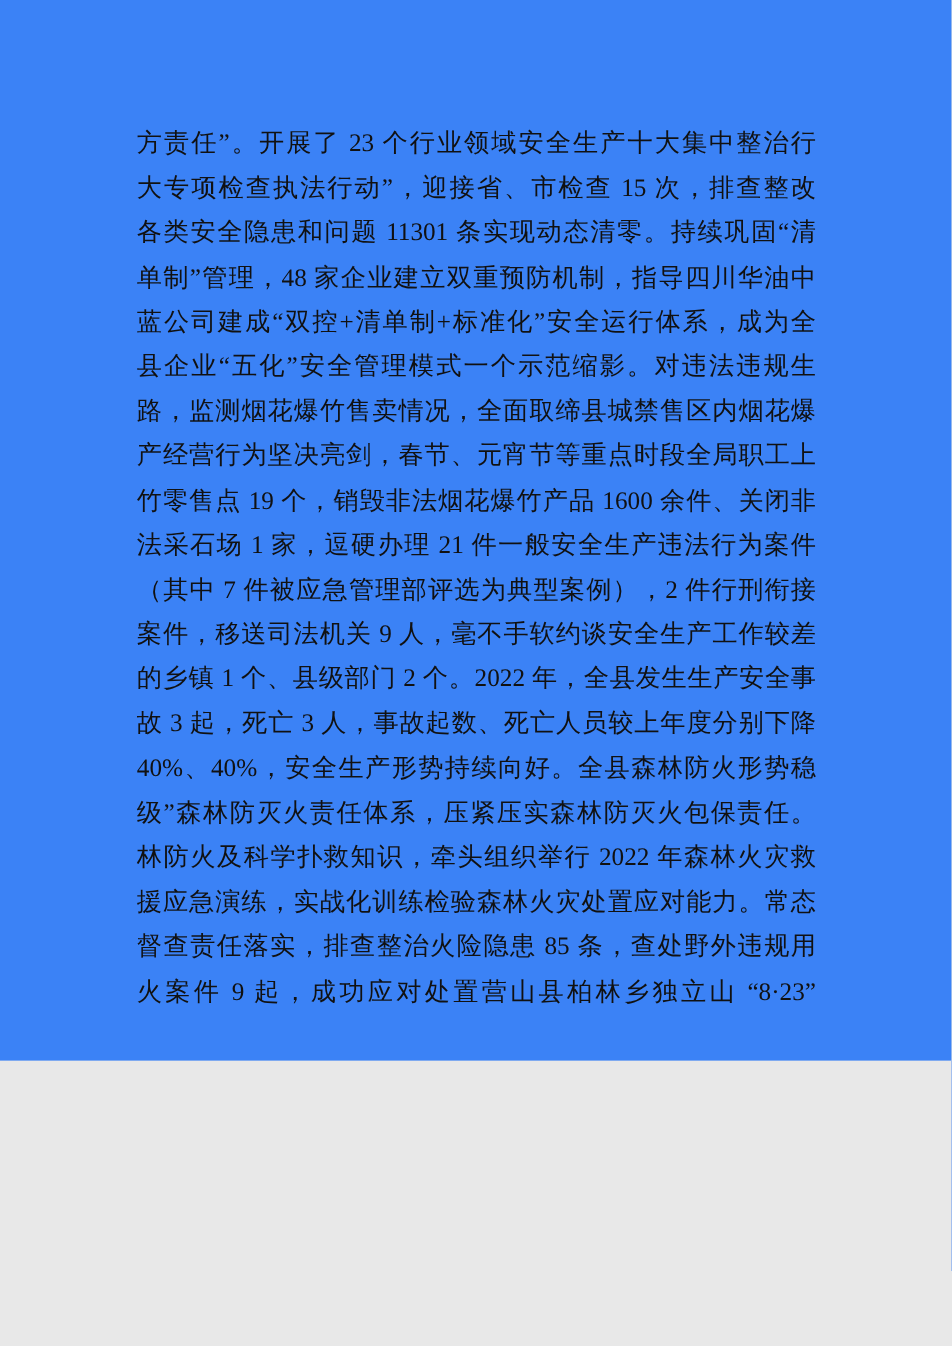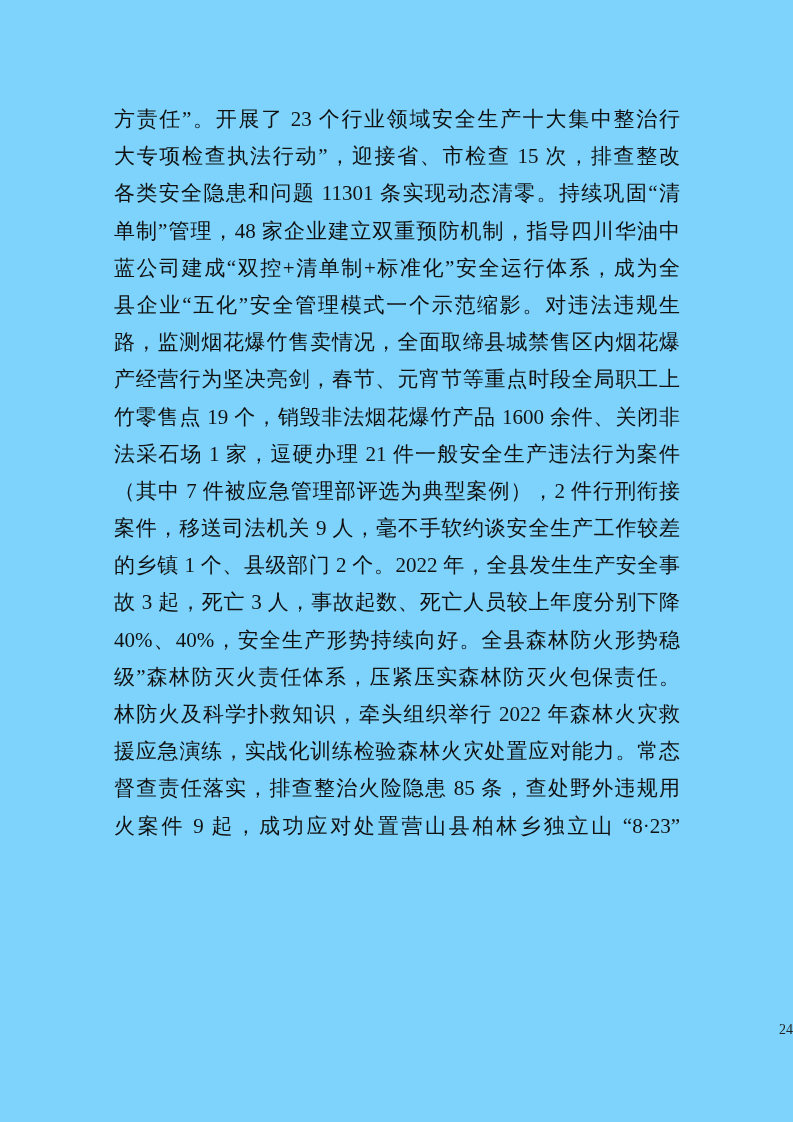--- a/index.html
+++ b/index.html
@@ -3,22 +3,22 @@
 <meta charset="utf-8">
 <style>
   html, body {
     margin: 0;
     padding: 0;
     background: #e8e8e8;
   }
   .page {
     position: relative;
     width: 793px;
-    height: 1122px;
-    background: #7dd3fc;
+    height: 884px;
+    background: #3b82f6;
     overflow: hidden;
     font-family: "Liberation Serif", "DejaVu Serif", serif;
   }
   .text-block {
     position: absolute;
     left: 114px;
     top: 101px;
     width: 566px;
     color: #111111;
     font-size: 21px;

